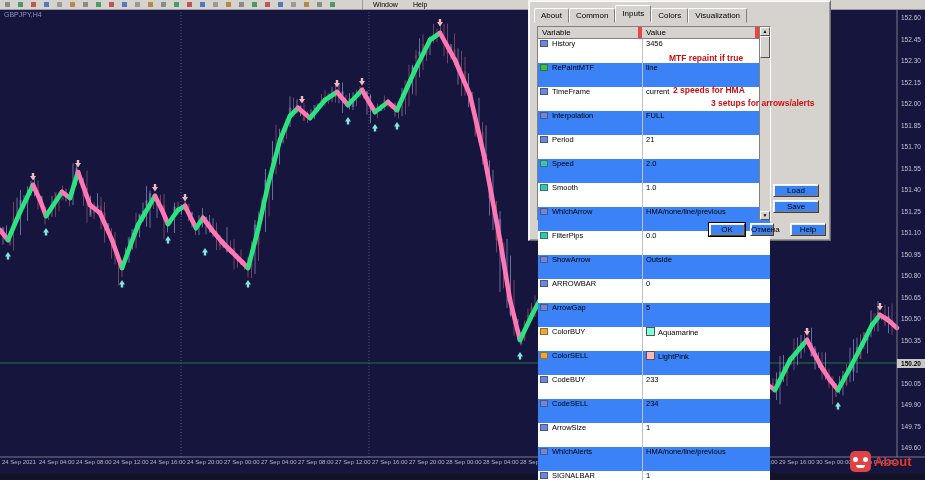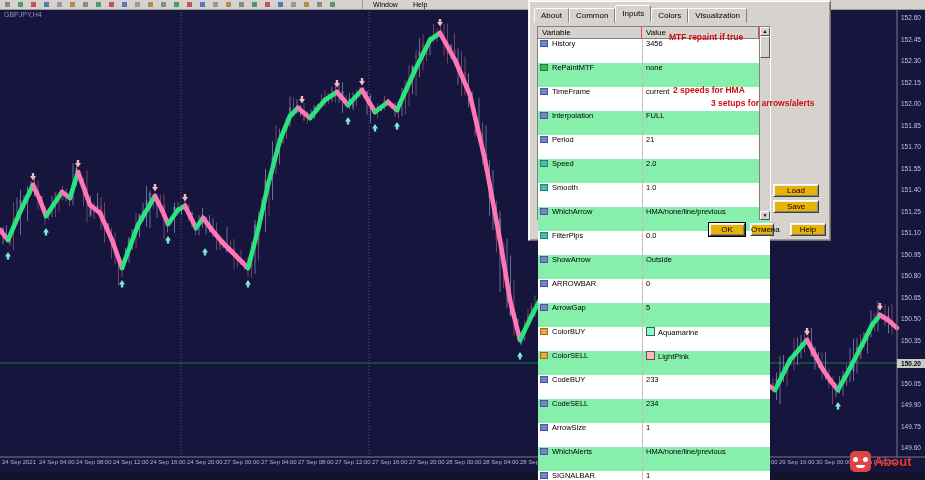--- a/index.html
+++ b/index.html
@@ -27,43 +27,43 @@
           box-shadow:inset 1px 1px 0 #fff, inset -1px -1px 0 #999;font-size:8px;color:#000;}
   .tabs{position:absolute;left:5px;top:4px;height:15px;text-align:center;}
   .tab{display:inline-block;height:13px;line-height:13px;padding:0 6px;margin-right:0px;
        background:#d6d3ce;border:1px solid;border-color:#fff #808080 #d6d3ce #fff;
        border-radius:2px 2px 0 0;font-size:8px;position:relative;top:2px;}
   .tab.active{top:0;height:15px;line-height:15px;border-bottom:1px solid #d6d3ce;font-weight:normal;}
   .tablebox{position:absolute;left:8px;top:25px;width:232px;height:193px;background:#fff;
             border:1px solid;border-color:#808080 #fff #fff #808080;box-shadow:inset 1px 1px 0 #5a5a5a;}
   .thead{position:relative;height:11px;background:#d6d3ce;border-bottom:1px solid #808080;}
   .thcell{position:absolute;top:0;line-height:11px;padding-left:4px;font-size:8px;
-          border-right:1px solid #ef4444;box-sizing:border-box;}
+          border-right:4px solid #ef4444;box-sizing:border-box;}
   .tbody{position:relative;}
   .trow{position:relative;height:24px;line-height:9.5px;background:#fff;overflow:visible;}
-  .trow.odd{background:#86efac;}
+  .trow.odd{background:#3b82f6;}
   .cname{position:absolute;left:14px;top:0;font-size:7.5px;white-space:nowrap;}
   .cval{position:absolute;left:108px;top:0;font-size:7.5px;white-space:nowrap;}
   .coldiv{position:absolute;left:104px;top:0;width:1px;height:100%;background:#c0c0c0;}
   .ticon{position:absolute;left:2px;top:1px;width:8px;height:7px;border:1px solid rgba(0,0,0,.35);box-sizing:border-box;}
   .ticon.int{background:#6f86d8;}
   .ticon.double{background:#3fc0b0;}
   .ticon.bool{background:#43b854;}
   .ticon.color{background:#e8a83c;}
   .swatch{display:inline-block;width:7px;height:7px;border:1px solid #555;vertical-align:-1px;margin-right:3px;}
   .vscroll{position:absolute;right:0;top:0;width:10px;height:100%;background:#d6d3ce;border-left:1px solid #808080;}
   .sbtn{position:absolute;left:0;width:10px;height:9px;background:#d6d3ce;border:1px solid;
         border-color:#fff #555 #555 #fff;box-sizing:border-box;font-size:5px;line-height:7px;text-align:center;color:#000;}
   .sthumb{position:absolute;left:0;top:9px;width:10px;height:22px;background:#d6d3ce;border:1px solid;
           border-color:#fff #555 #555 #fff;box-sizing:border-box;}
   .ann{position:absolute;color:#cf0e0e;font-weight:bold;font-size:8.5px;white-space:nowrap;z-index:5;}
-  .ann1{left:140px;top:31px;}
+  .ann1{left:140px;top:52px;}
   .ann2{left:144px;top:84px;}
   .ann3{left:182px;top:97px;}
-  .btn{position:absolute;background:#eab308;border:1px solid;border-color:#fff #404040 #404040 #fff;
+  .btn{position:absolute;background:#3b82f6;border:1px solid;border-color:#fff #404040 #404040 #fff;
        box-shadow:inset 1px 1px 0 #eee, inset -1px -1px 0 #808080;font-size:8px;text-align:center;
        font-family:"Liberation Sans",sans-serif;color:#000;padding:0;}
   .btn.default{outline:1px solid #000;}
   
   .watermark{position:absolute;left:850px;top:451px;z-index:9;display:flex;align-items:center;}
   .wm-icon{position:relative;width:21px;height:21px;background:#e04343;border-radius:5px;margin-right:3px;}
   .wm-icon:before{content:"";position:absolute;left:3px;top:6px;width:5px;height:5px;background:#fff;border-radius:50%;}
   .wm-icon:after{content:"";position:absolute;right:3px;top:6px;width:5px;height:5px;background:#fff;border-radius:50%;}
   .wm-mouth{position:absolute;left:6px;bottom:4px;width:9px;height:3px;background:#fff;border-radius:0 0 3px 3px;}
   .wm-text{font-size:13px;font-weight:bold;color:#d83c3c;text-shadow:0 1px 1px #400;}
@@ -786,21 +786,21 @@
           <div class="trow">
             <span class="ticon int"></span>
             <span class="cname">History</span>
             <span class="coldiv"></span>
             <span class="cval">3456</span>
           </div>
           <div class="trow odd">
             <span class="ticon bool"></span>
             <span class="cname">RePaintMTF</span>
             <span class="coldiv"></span>
-            <span class="cval">none</span>
+            <span class="cval">line</span>
           </div>
           <div class="trow">
             <span class="ticon int"></span>
             <span class="cname">TimeFrame</span>
             <span class="coldiv"></span>
             <span class="cval">current</span>
           </div>
           <div class="trow odd">
             <span class="ticon int"></span>
             <span class="cname">Interpolation</span>

